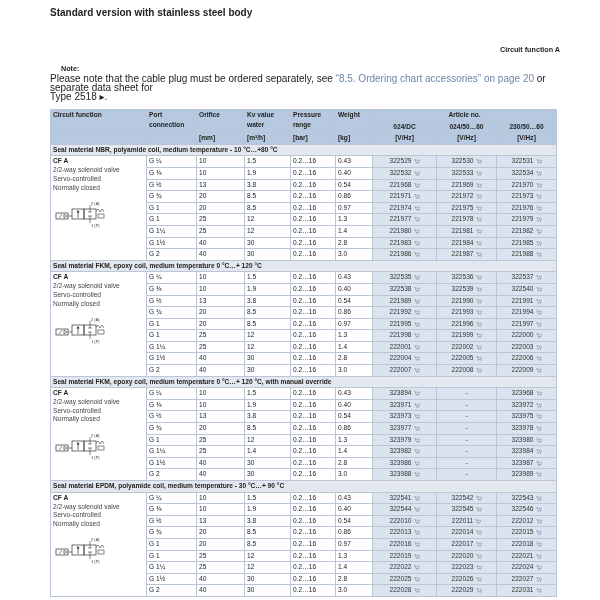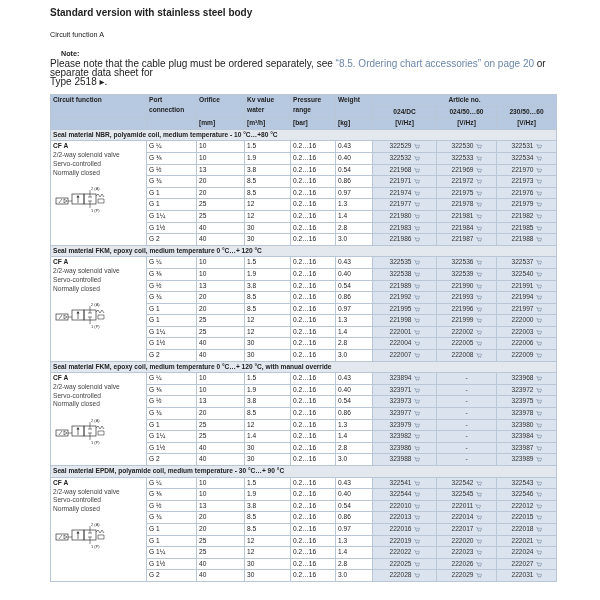--- a/index.html
+++ b/index.html
@@ -1,19 +1,19 @@
 <!DOCTYPE html>
 <html><head>
 <meta charset="utf-8">
 <style>
   html, body { margin:0; padding:0; background:#ffffff; }
   body { width:600px; height:600px; overflow:hidden; font-family:"Liberation Sans", sans-serif; color:#222; }
   .page { position:relative; padding:5px 0 0 50px; width:510px; }
   .h1 { font-weight:bold; font-size:10px; margin-top:2px; }
-  .h2 { font-weight:normal; font-size:7.2px; margin-top:12px; }
+  .h2 { font-weight:bold; font-size:7.2px; margin-top:27px;text-align:right; }
   .note-title { font-weight:bold; font-size:7.2px; margin-top:10px;padding-left:11px; }
   .note { font-size:10px; line-height:9px; margin-top:1px; }
   .note .link { color:#6b86a8; }
   .note .type { font-weight:normal; }
   table { border-collapse:collapse; margin-top:8px; width:506px; table-layout:fixed; font-size:6.6px; }
   th, td { border:1px solid #b9c6d6; padding:0 2px; height:10.6px; line-height:10px; vertical-align:top; }
   thead th { background:#b6c9e0; font-weight:bold; text-align:left; color:#222; }
   thead th.center { text-align:center; }
   thead .unit th { font-weight:bold; }
   tr.section td { background:#e3e8ef; font-weight:bold; color:#222; }

